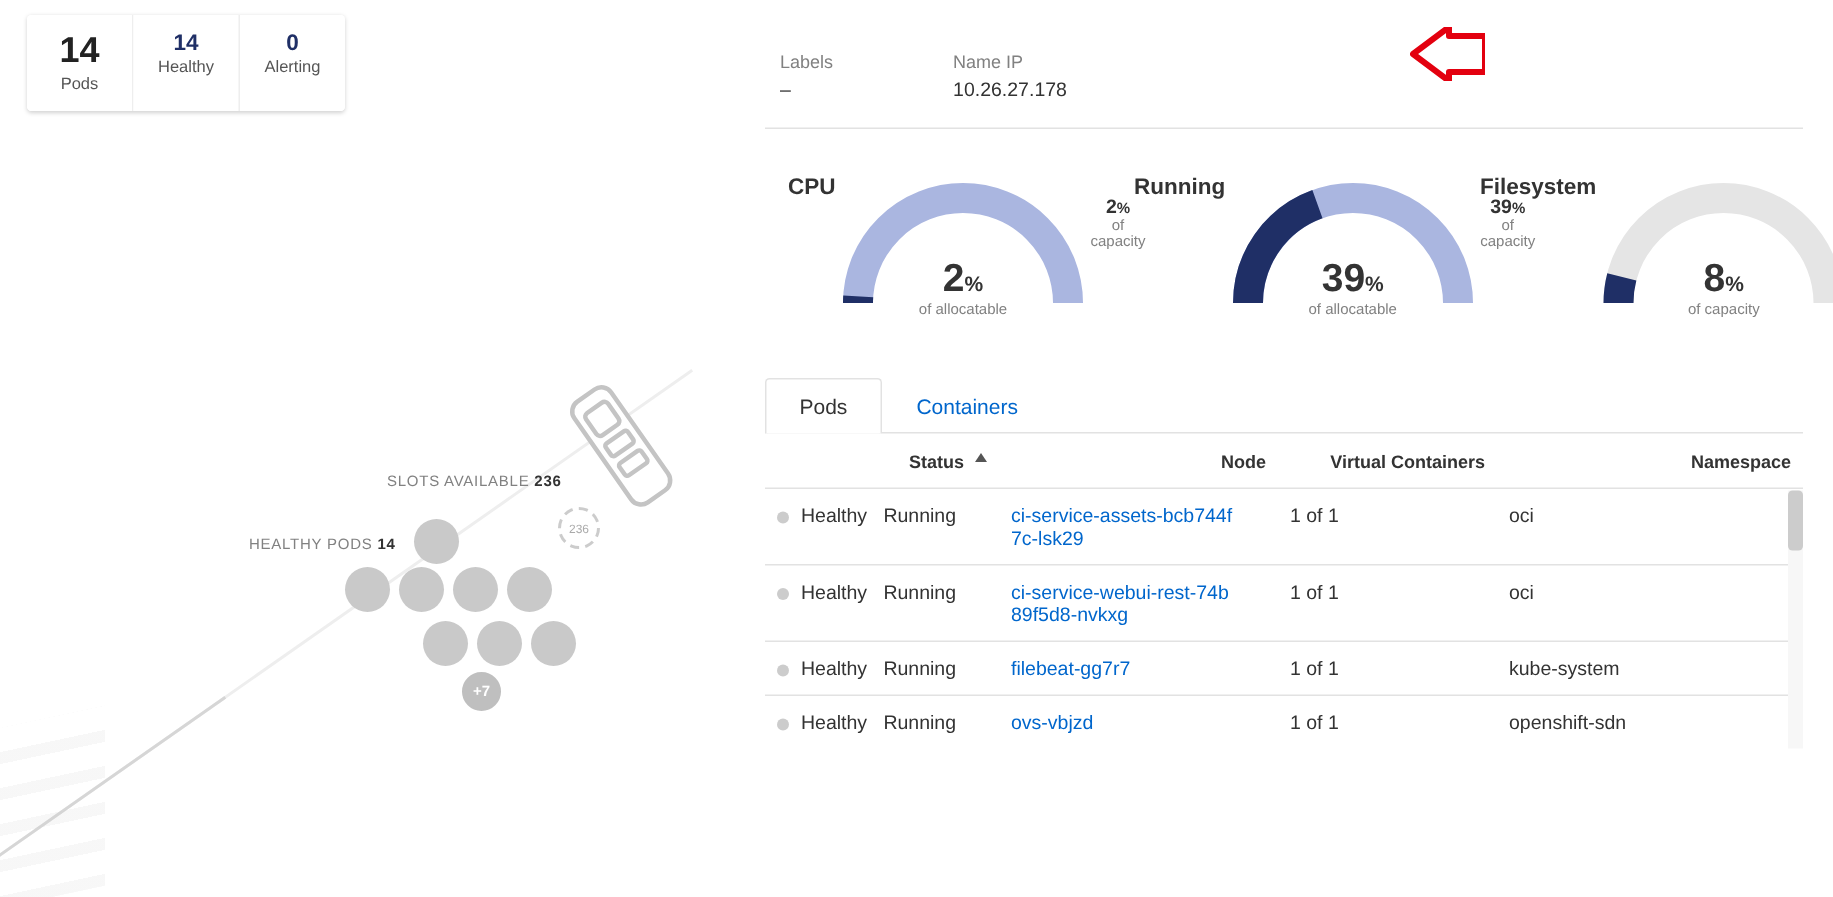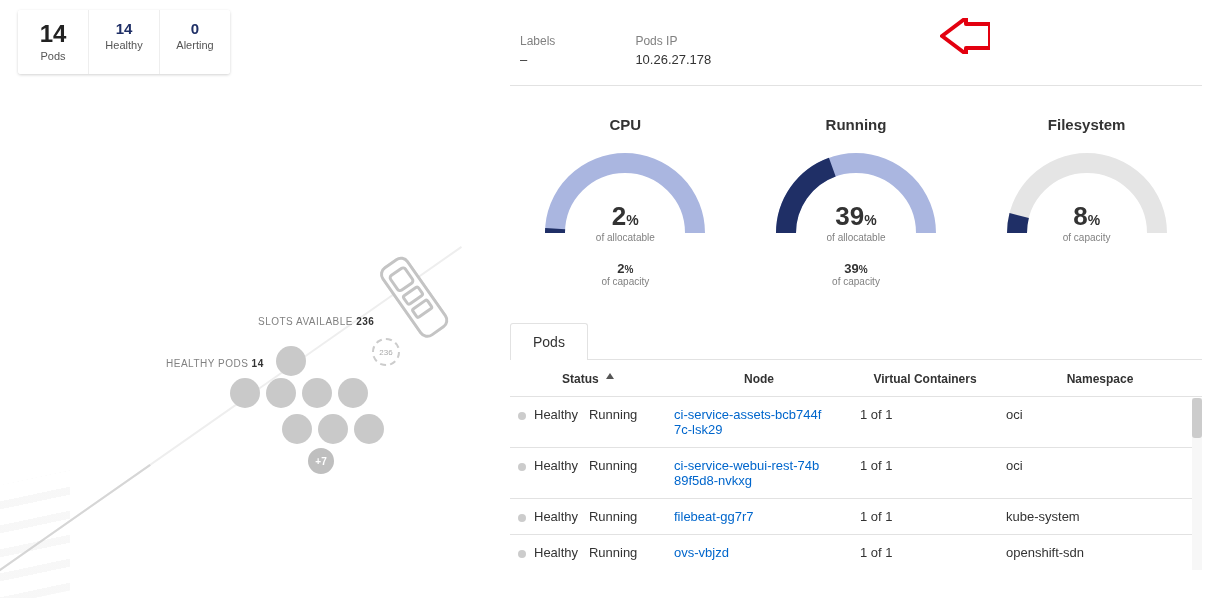--- a/index.html
+++ b/index.html
@@ -29,41 +29,41 @@
 .infobar{display:flex;gap:80px;border-bottom:1px solid var(--border);padding:8px 10px 18px 10px}
 .info-col .lbl{color:var(--muted);font-size:12px;margin-bottom:4px}
 .info-col .val{color:var(--text);font-size:13px}
 .info-col .val.link{color:var(--link);cursor:pointer}
 
 
 .redarrow{position:absolute;left:430px;top:-8px;}
 
 
 .gauges{display:flex;justify-content:space-around;margin-top:30px}
-.gauge{width:200px;display:flex;flex-direction:column;align-items:center}
+.gauge{width:200px;display:flex;flex-direction:row;align-items:flex-start}
 .gauge h4{font-size:15px;font-weight:600;margin:0 0 14px 0}
 .gwrap{position:relative;width:170px;height:100px}
 .gcenter{position:absolute;bottom:4px;left:0;right:0;text-align:center}
 .gcenter .pv{font-size:26px;font-weight:700}
 .gcenter .pv small{font-size:14px;font-weight:600}
 .gcenter .pt{font-size:10px;color:var(--muted)}
 .gcap{margin-top:14px;text-align:center;font-size:13px}
 .gcap .pv{font-weight:700}
 .gcap .pv small{font-size:10px;font-weight:600}
 .gcap .pt{font-size:10px;color:var(--muted)}
 
 
 .tabwrap{margin-top:36px;border-bottom:1px solid var(--border)}
 .tablist{display:flex}
 .tab{padding:10px 22px;font-size:14px;color:var(--link);cursor:pointer;border:1px solid transparent;border-bottom:none;margin-bottom:-1px}
 .tab.active{color:var(--text);border-color:var(--border);background:#fff;border-radius:3px 3px 0 0}
 
 
 table{width:100%;border-collapse:collapse;margin-top:0}
-thead th{font-size:12px;font-weight:600;text-align:center;padding:12px 8px 10px 8px;color:#333}
+thead th{font-size:12px;font-weight:600;text-align:right;padding:12px 8px 10px 8px;color:#333}
 tbody td{font-size:13px;padding:10px 8px;vertical-align:top;border-top:1px solid var(--border);color:#333}
 tbody td .padname{color:var(--link);cursor:pointer;display:block;max-width:150px;word-break:break-all}
 .status-dot{display:inline-block;width:8px;height:8px;border-radius:50%;background:#ccc;margin-right:8px;vertical-align:middle}
 .sort-up{display:inline-block;margin-left:4px}
 .scrolltrough{position:absolute;right:0;top:38px;bottom:0;width:10px;background:#f7f7f7}
 .scrollthumb{position:absolute;right:0;top:38px;width:10px;height:40px;background:#ccc;border-radius:3px}
 
 
 .slotviz{position:absolute;left:10px;top:240px;width:430px;height:340px}
 .diagline{position:absolute;left:-40px;top:350px;width:600px;height:2px;background:#eee;transform:rotate(-35deg);transform-origin:left center}
@@ -104,21 +104,21 @@
           <path d="M50 6 L50 30 L26 30 L26 36 L2 18 L26 0 L26 6 Z" fill="none" stroke="#e3000f" stroke-width="4" stroke-linejoin="round"></path>
         </svg>
   </div>
 
   <div class="infobar">
     <div class="info-col">
       <div class="lbl">Labels</div>
       <div class="val">–</div>
     </div>
     <div class="info-col">
-      <div class="lbl">Pods IP</div>
+      <div class="lbl">Name IP</div>
       <div class="val">10.26.27.178</div>
     </div>
   </div>
 
   <div class="gauges" id="gauges">
     <div class="gauge">
       <h4>CPU</h4>
       <div class="gwrap">
         <svg width="170" height="100">
           <path d="M 15 86 A 70 70 0 0 1 155 86" stroke="#aab6e0" stroke-width="20" fill="none" stroke-linecap="butt"></path>
@@ -157,20 +157,21 @@
           <div class="pt">of capacity</div>
         </div>
       </div>
       <div class="gcap" style="visibility:hidden"><span class="pv">0</span><div class="pt">x</div></div>
     </div>
       </div>
 
   <div class="tabwrap">
     <div class="tablist">
       <div class="tab active">Pods</div>
+      <div class="tab">Containers</div>
     </div>
   </div>
 
   <div style="position:relative">
     <table>
       <thead>
         <tr>
           <th style="width:140px">
             <span>Status</span>
             <span class="sort-up">

